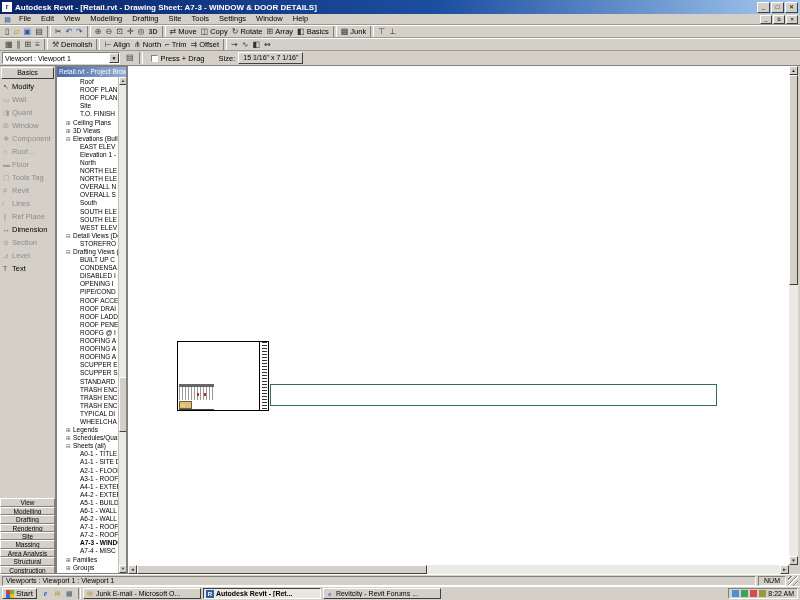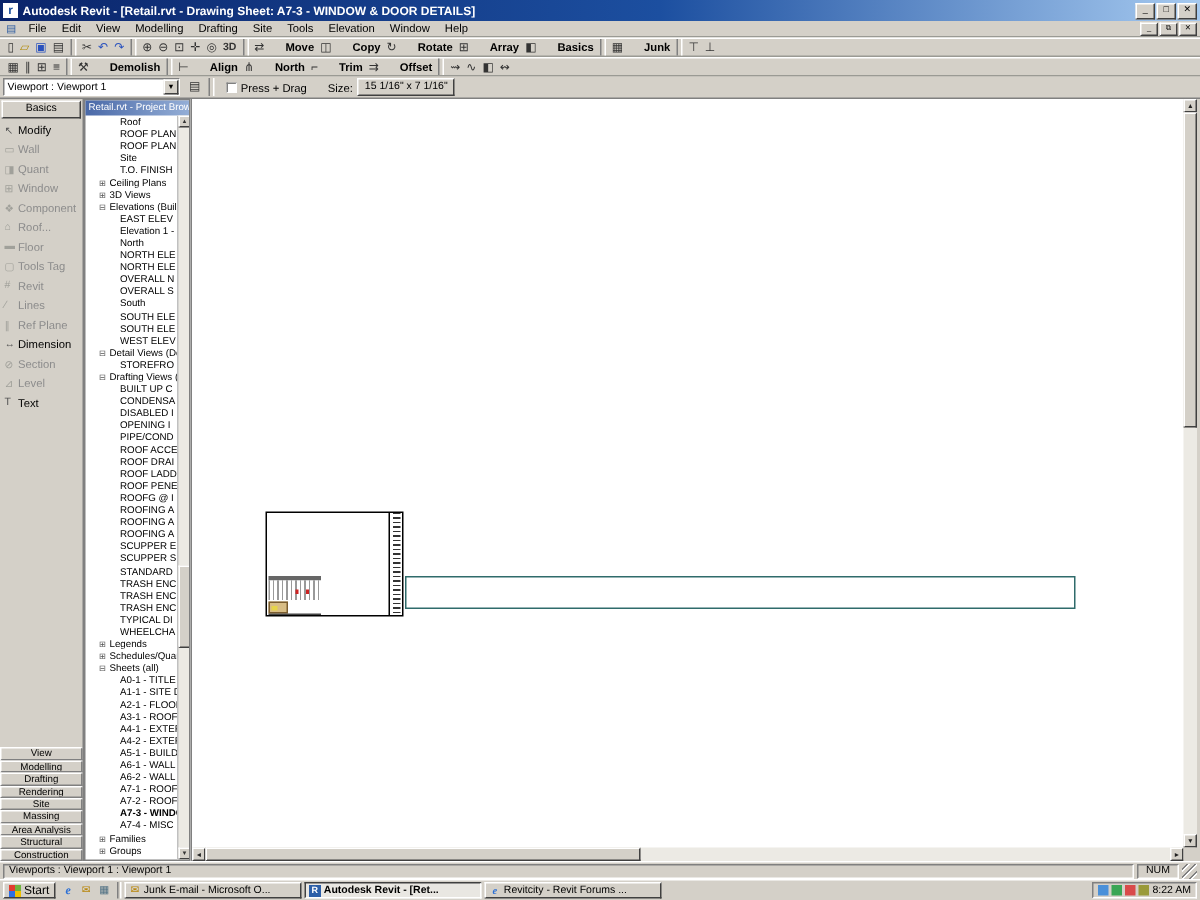--- a/index.html
+++ b/index.html
@@ -32,21 +32,21 @@
 
   
   .toolbar { position:absolute; left:0; width:100%; height:13px; display:flex;
     align-items:center; padding:0 3px; border-top:1px solid #fff;
     border-bottom:1px solid #9a9a94; background:#d4d0c8; }
   .tb1 { top:25px; } .tb2 { top:38px; }
   .tb-item { height:11px; display:flex; align-items:center; padding:0 2px;
     font-size:7.5px; white-space:nowrap; }
   .tb-glyph { font-size:8px; line-height:10px; color:#333; }
   .tb-glyph:empty, .tb-label:empty { display:none; }
-  .tb-label { margin-left:14px;font-weight:bold; }
+  .tb-label { margin-left:2px; }
   .tb-item.sep { width:4px; height:11px; padding:0; margin:0 2px;
     border-left:1px solid #808080; border-right:1px solid #fff; }
   .tb-item.txt .tb-glyph { font-size:7px; font-weight:bold; }
   .c-yellow .tb-glyph { color:#b08800; }
   .c-blue .tb-glyph { color:#2a52be; }
 
   
   .optionsbar { position:absolute; left:0; top:51px; width:100%; height:15px;
     display:flex; align-items:center; padding:0 2px; background:#d4d0c8;
     border-bottom:1px solid #808080; }
@@ -217,21 +217,21 @@
       <span class="menu-item">
         <span>Drafting</span>
       </span>
       <span class="menu-item">
         <span>Site</span>
       </span>
       <span class="menu-item">
         <span>Tools</span>
       </span>
       <span class="menu-item">
-        <span>Elevation</span>
+        <span>Settings</span>
       </span>
       <span class="menu-item">
         <span>Window</span>
       </span>
       <span class="menu-item">
         <span>Help</span>
       </span>
     </div>
   <div class="mdi-btns" style="position:absolute;top:15px;right:2px;">
     <span class="mdi-btn">_</span>

